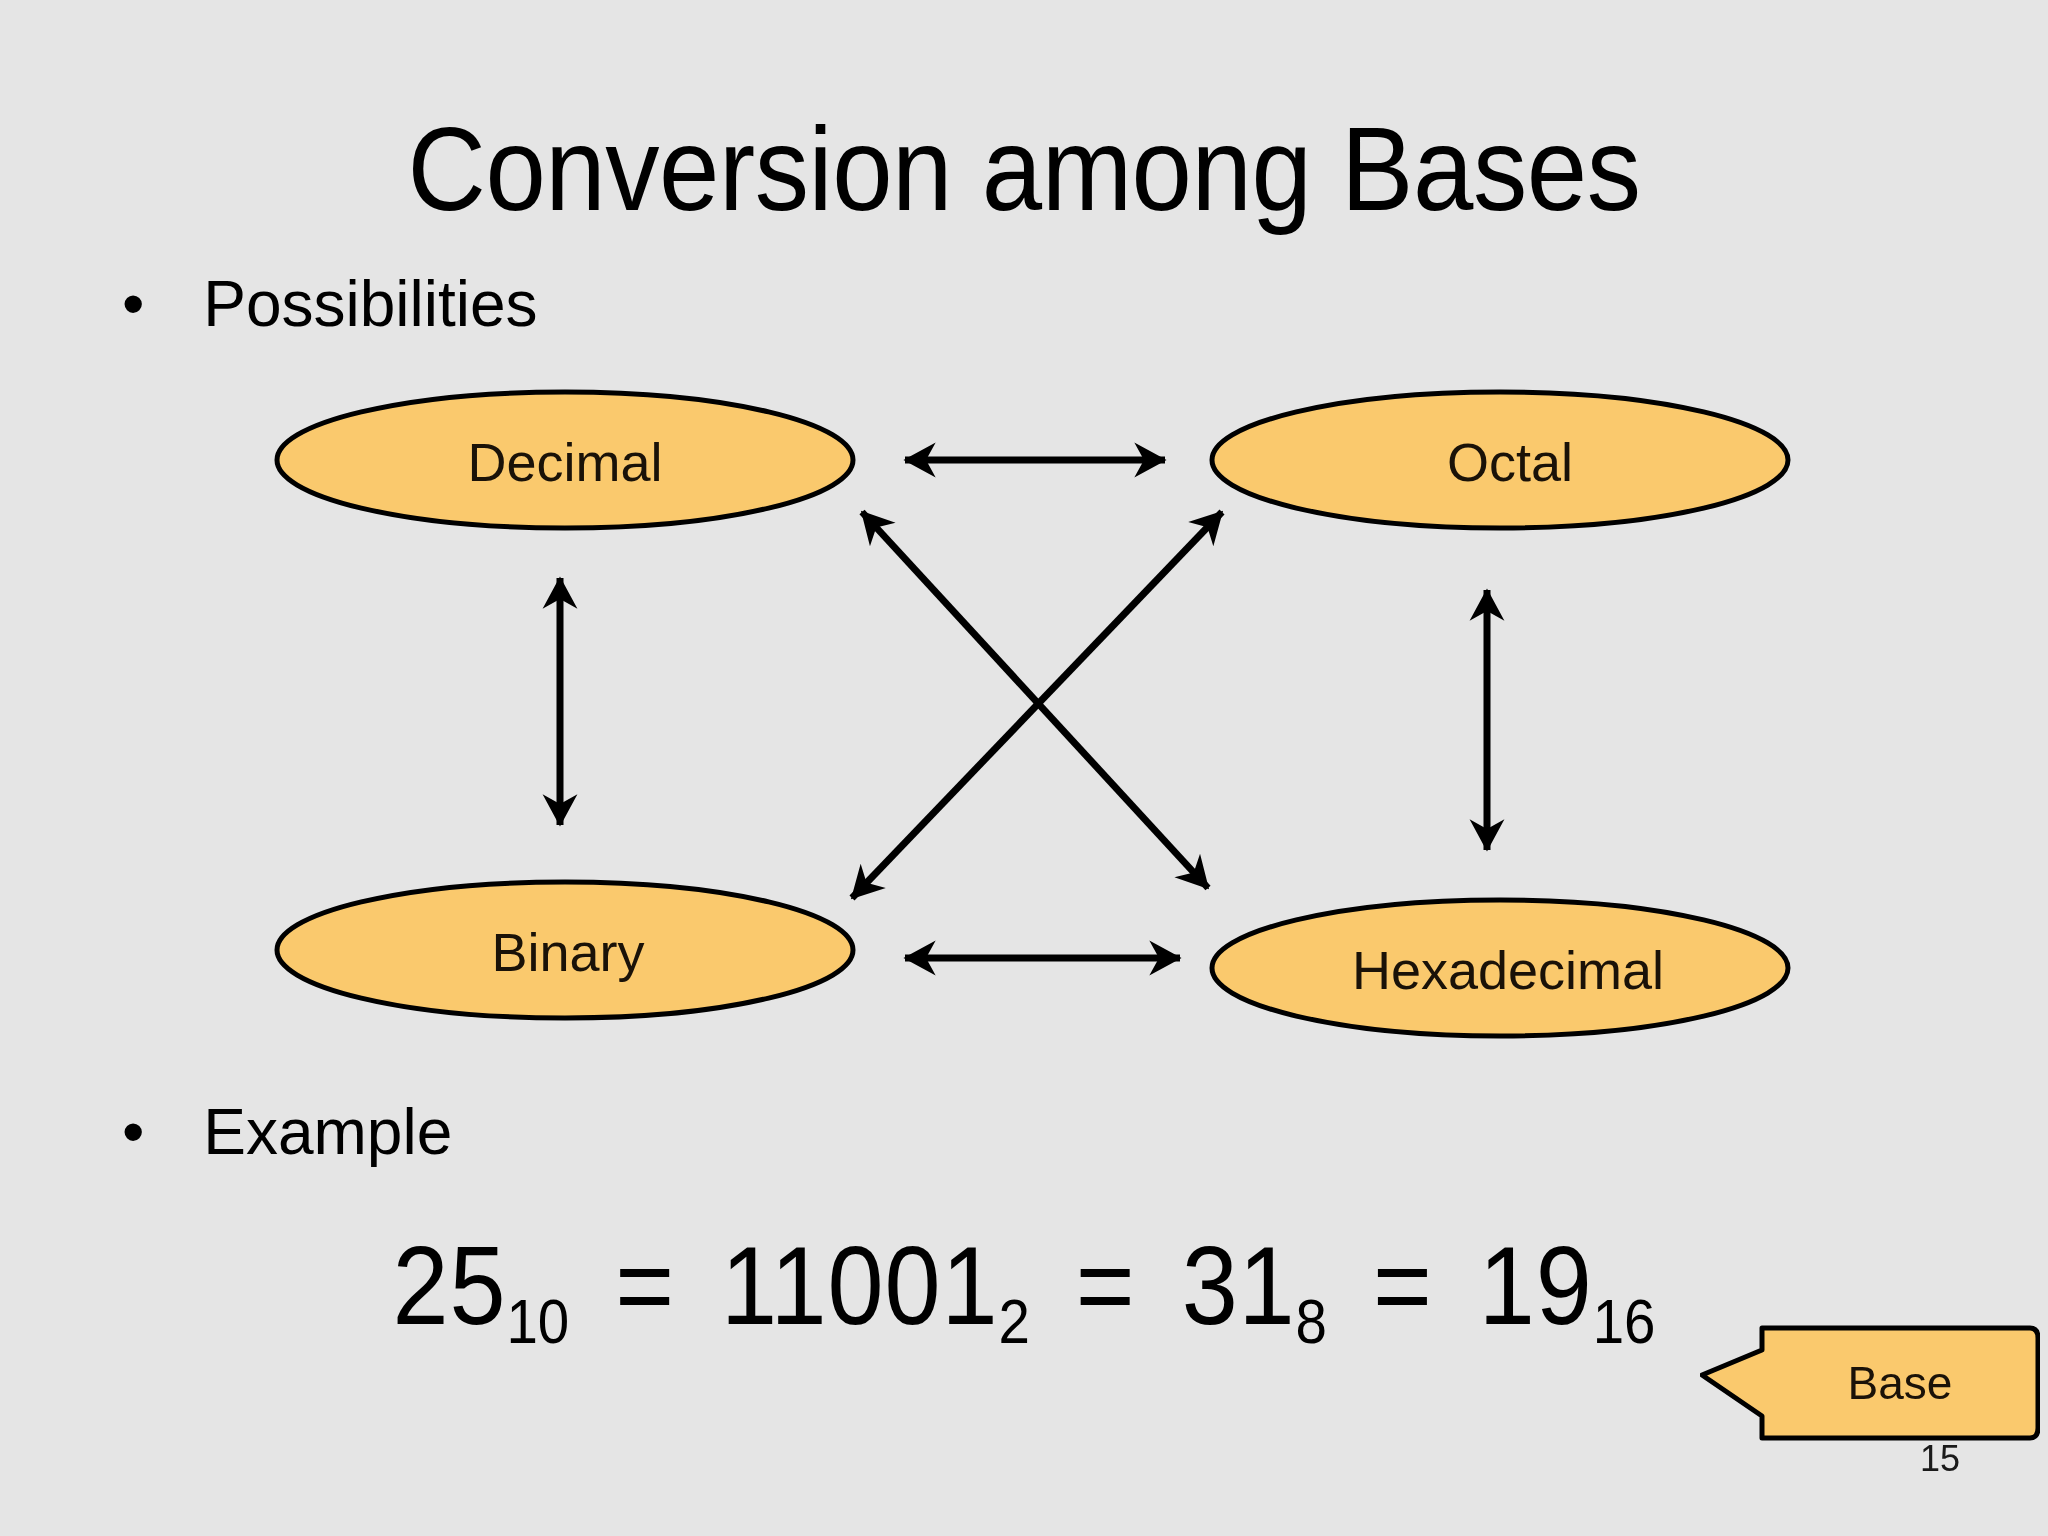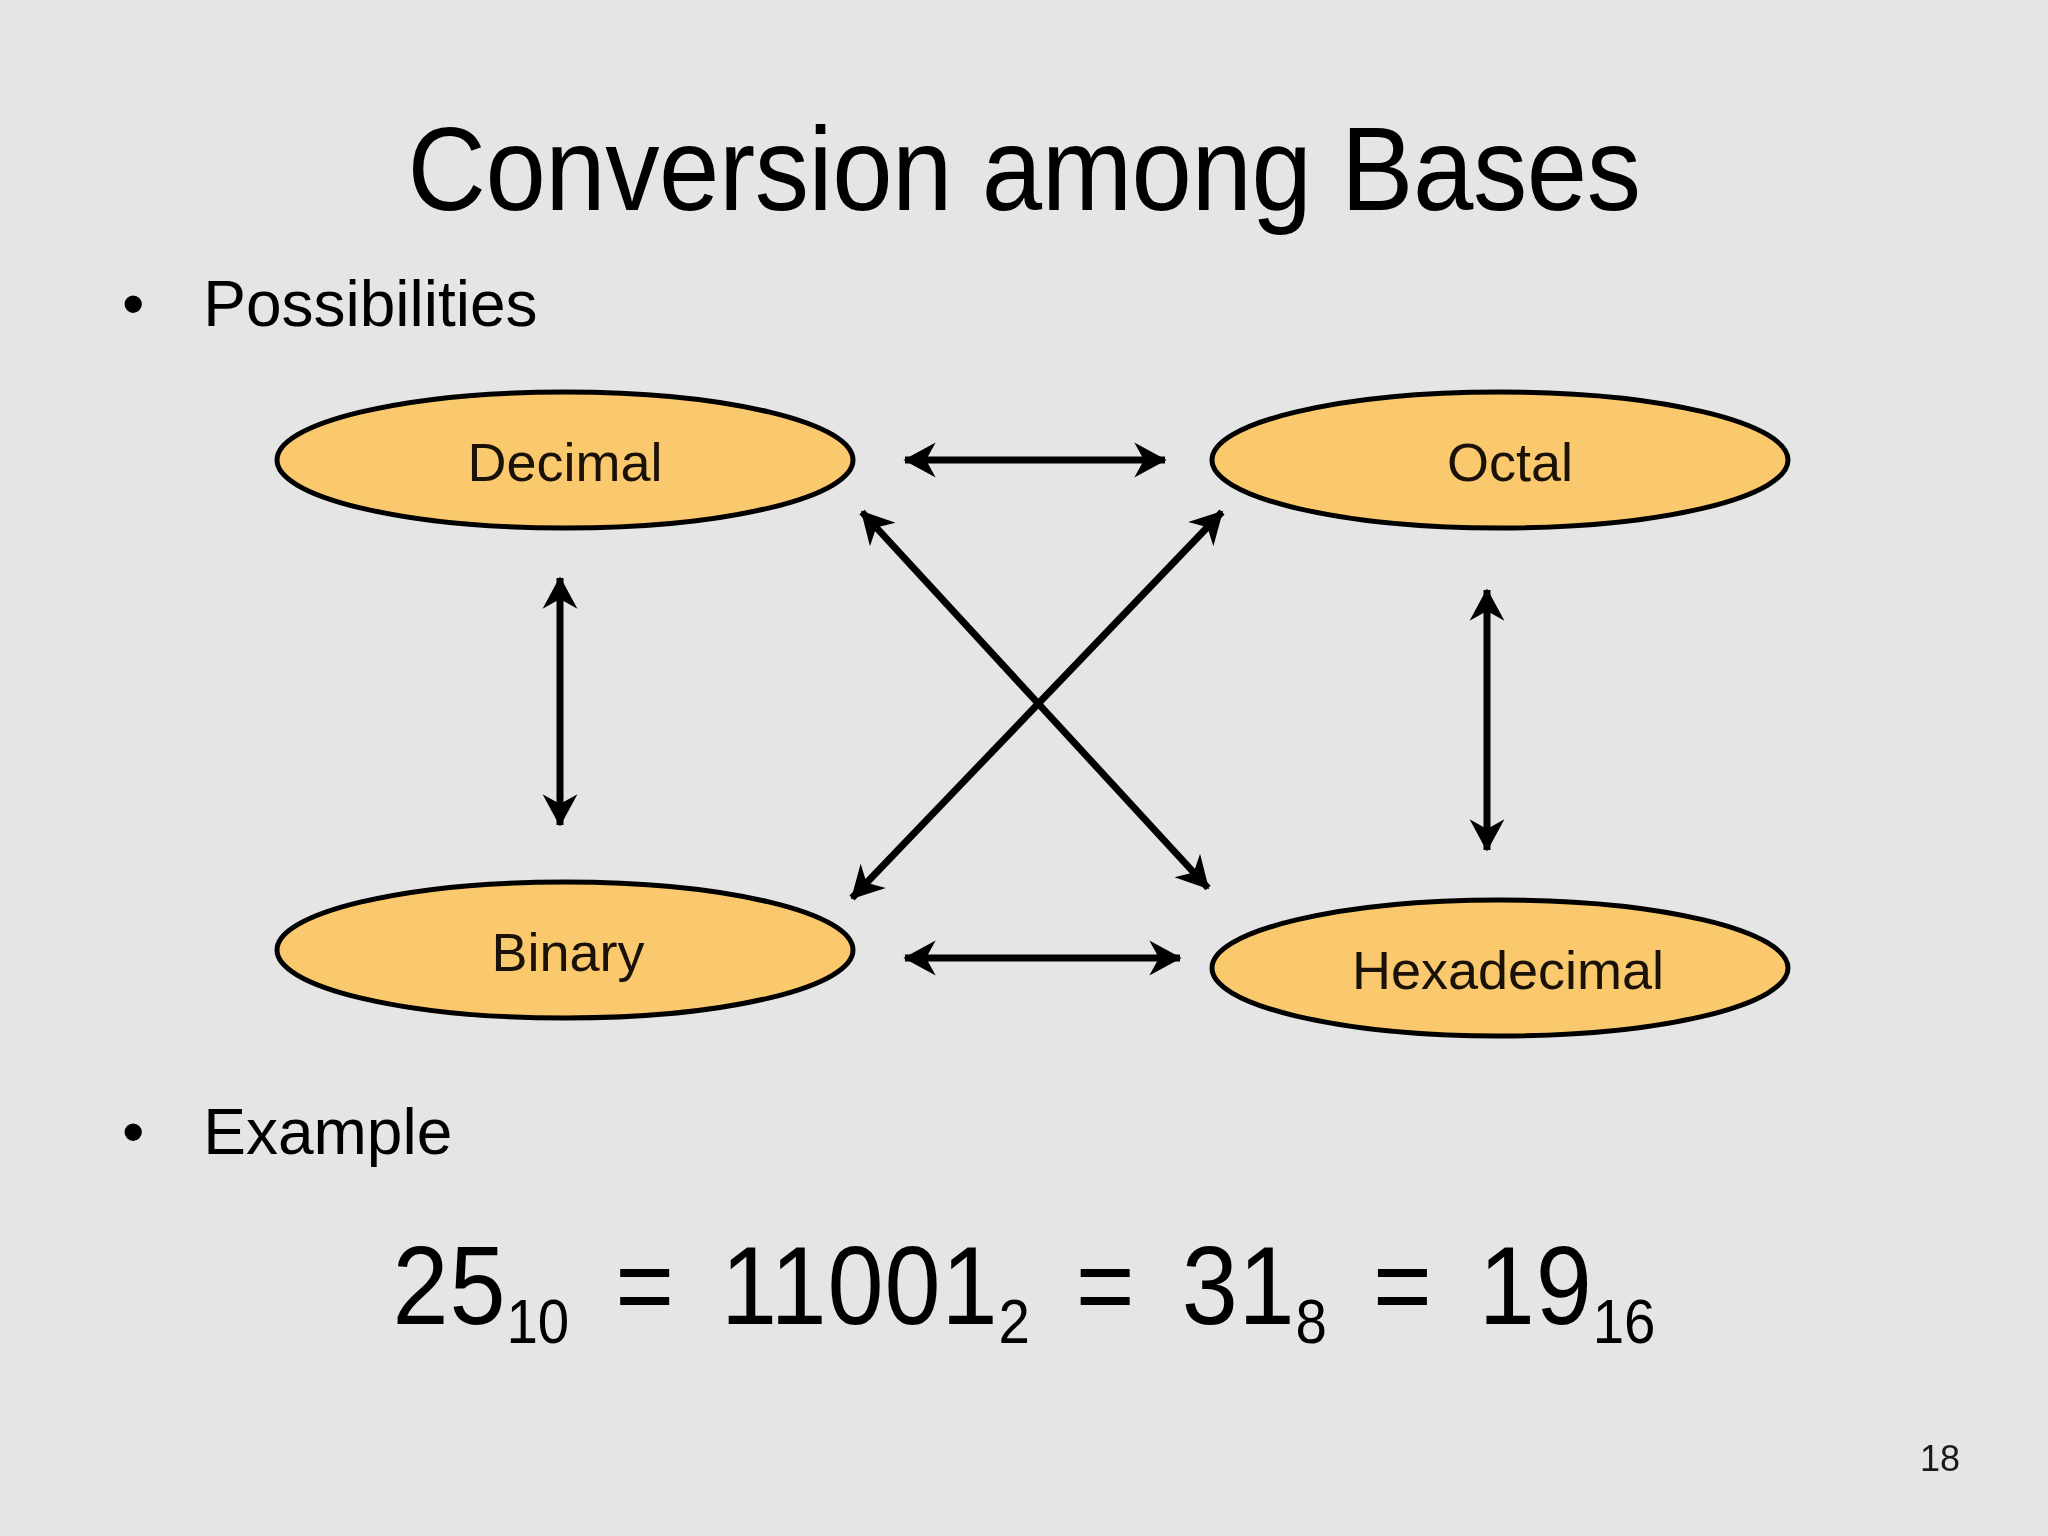--- a/index.html
+++ b/index.html
@@ -217,16 +217,31 @@
   <div id="equation">
     <span class="term"><span>25</span><span class="sub">10</span></span>
     <span class="eq-sign">=</span>
     <span class="term"><span>11001</span><span class="sub">2</span></span>
     <span class="eq-sign">=</span>
     <span class="term"><span>31</span><span class="sub">8</span></span>
     <span class="eq-sign">=</span>
     <span class="term"><span>19</span><span class="sub">16</span></span>
   </div>
 
-
-  <div id="page-number">18</div>
+  <div id="callout">
+    <svg width="340" height="130" viewBox="0 0 340 130">
+      <path class="callout-shape" d="M 62 10
+               L 330 10
+               Q 338 10 338 20
+               L 338 110
+               Q 338 120 330 120
+               L 62 120
+               L 62 98
+               L 2 57
+               L 62 32
+               Z"></path>
+    </svg>
+    <div id="callout-box-text">Base</div>
+  </div>
+
+  <div id="page-number">15</div>
 
 </div>
 
 </body></html>

